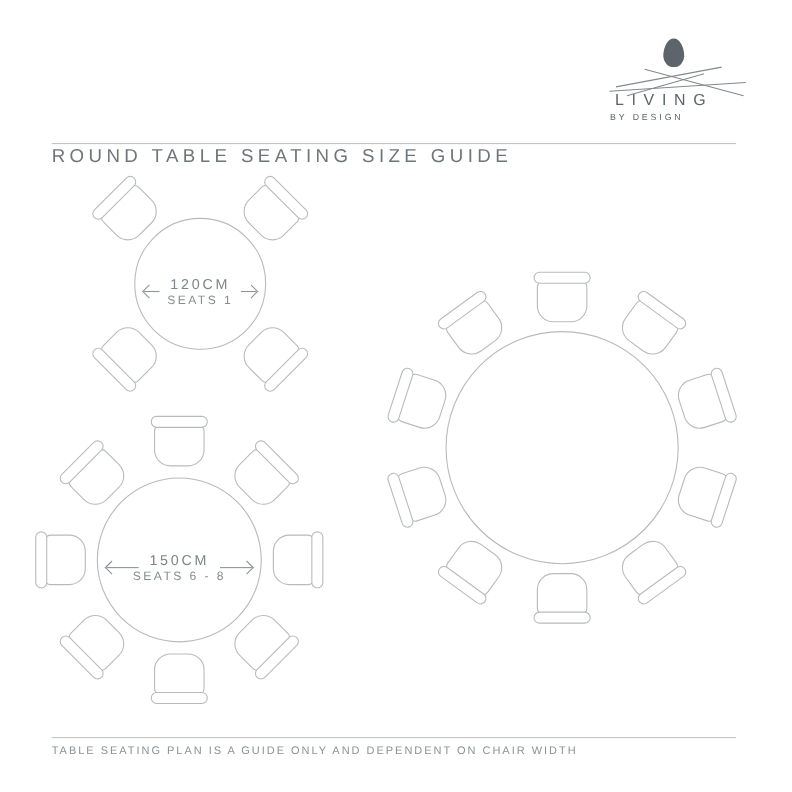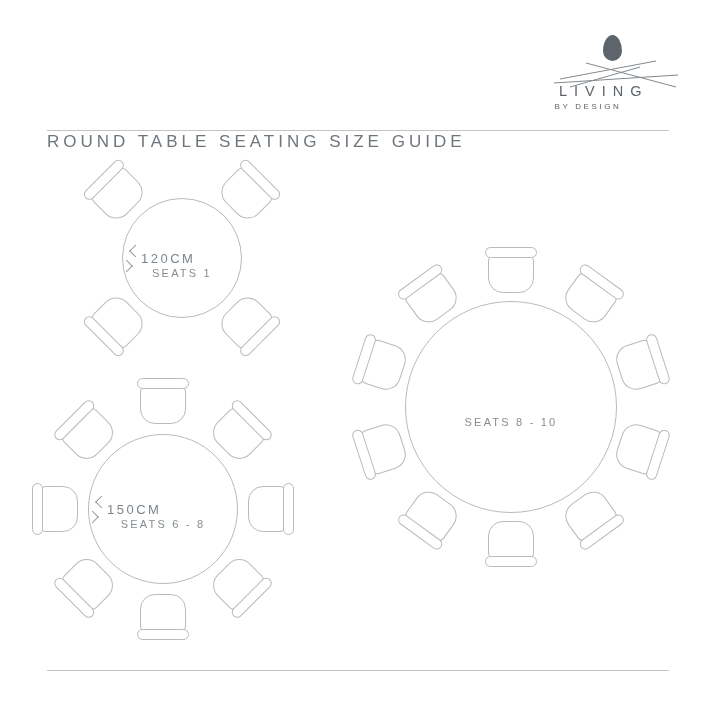--- a/index.html
+++ b/index.html
@@ -38,21 +38,21 @@
   }
   
   .table-group{position:absolute;}
   .tg1{left:122px;top:198px;width:120px;height:120px;}
   .tg2{left:88px;top:434px;width:150px;height:150px;}
   .tg3{left:405px;top:301px;width:212px;height:212px;}
   .table-circle{position:absolute;inset:0;border:1px solid var(--line);border-radius:50%;background:#fff;}
   
   .dim{
     position:absolute;left:9px;right:9px;top:50%;transform:translateY(-50%);
-    display:flex;align-items:flex-start;flex-direction:column;
+    display:flex;align-items:flex-end;
   }
   .shaft{flex:1;height:1px;background:var(--arrow);position:relative;}
   .shaft::before{
     content:"";position:absolute;width:8px;height:8px;top:-4px;
     border-left:1px solid var(--arrow);border-bottom:1px solid var(--arrow);
   }
   .shaft.left::before{left:0;transform:rotate(45deg);}
   .shaft.right::before{right:0;transform:rotate(225deg);}
   .dim-label{
     padding:0 10px;font-size:13px;letter-spacing:2.5px;color:var(--text-dim);white-space:nowrap;
@@ -160,21 +160,20 @@
         <span class="chair-back"></span>
       </div>
       <div class="chair" style="transform: rotate(315deg) translateY(-108px);">
         <span class="chair-seat"></span>
         <span class="chair-back"></span>
       </div>
     </section>
 
   <section class="table-group tg3">
     <div class="table-circle"></div>
-    <div class="seats">SEATS 8 - 10</div>
   <div class="chair" style="transform: rotate(0deg) translateY(-137px);">
         <span class="chair-seat"></span>
         <span class="chair-back"></span>
       </div>
       <div class="chair" style="transform: rotate(36deg) translateY(-137px);">
         <span class="chair-seat"></span>
         <span class="chair-back"></span>
       </div>
       <div class="chair" style="transform: rotate(72deg) translateY(-137px);">
         <span class="chair-seat"></span>
@@ -204,14 +203,15 @@
         <span class="chair-seat"></span>
         <span class="chair-back"></span>
       </div>
       <div class="chair" style="transform: rotate(324deg) translateY(-137px);">
         <span class="chair-seat"></span>
         <span class="chair-back"></span>
       </div>
     </section>
 
   <div class="rule rule-bottom"></div>
+  <div class="footer-note">TABLE SEATING PLAN IS A GUIDE ONLY AND DEPENDENT ON CHAIR WIDTH</div>
 
 </div>
 
 </body></html>

